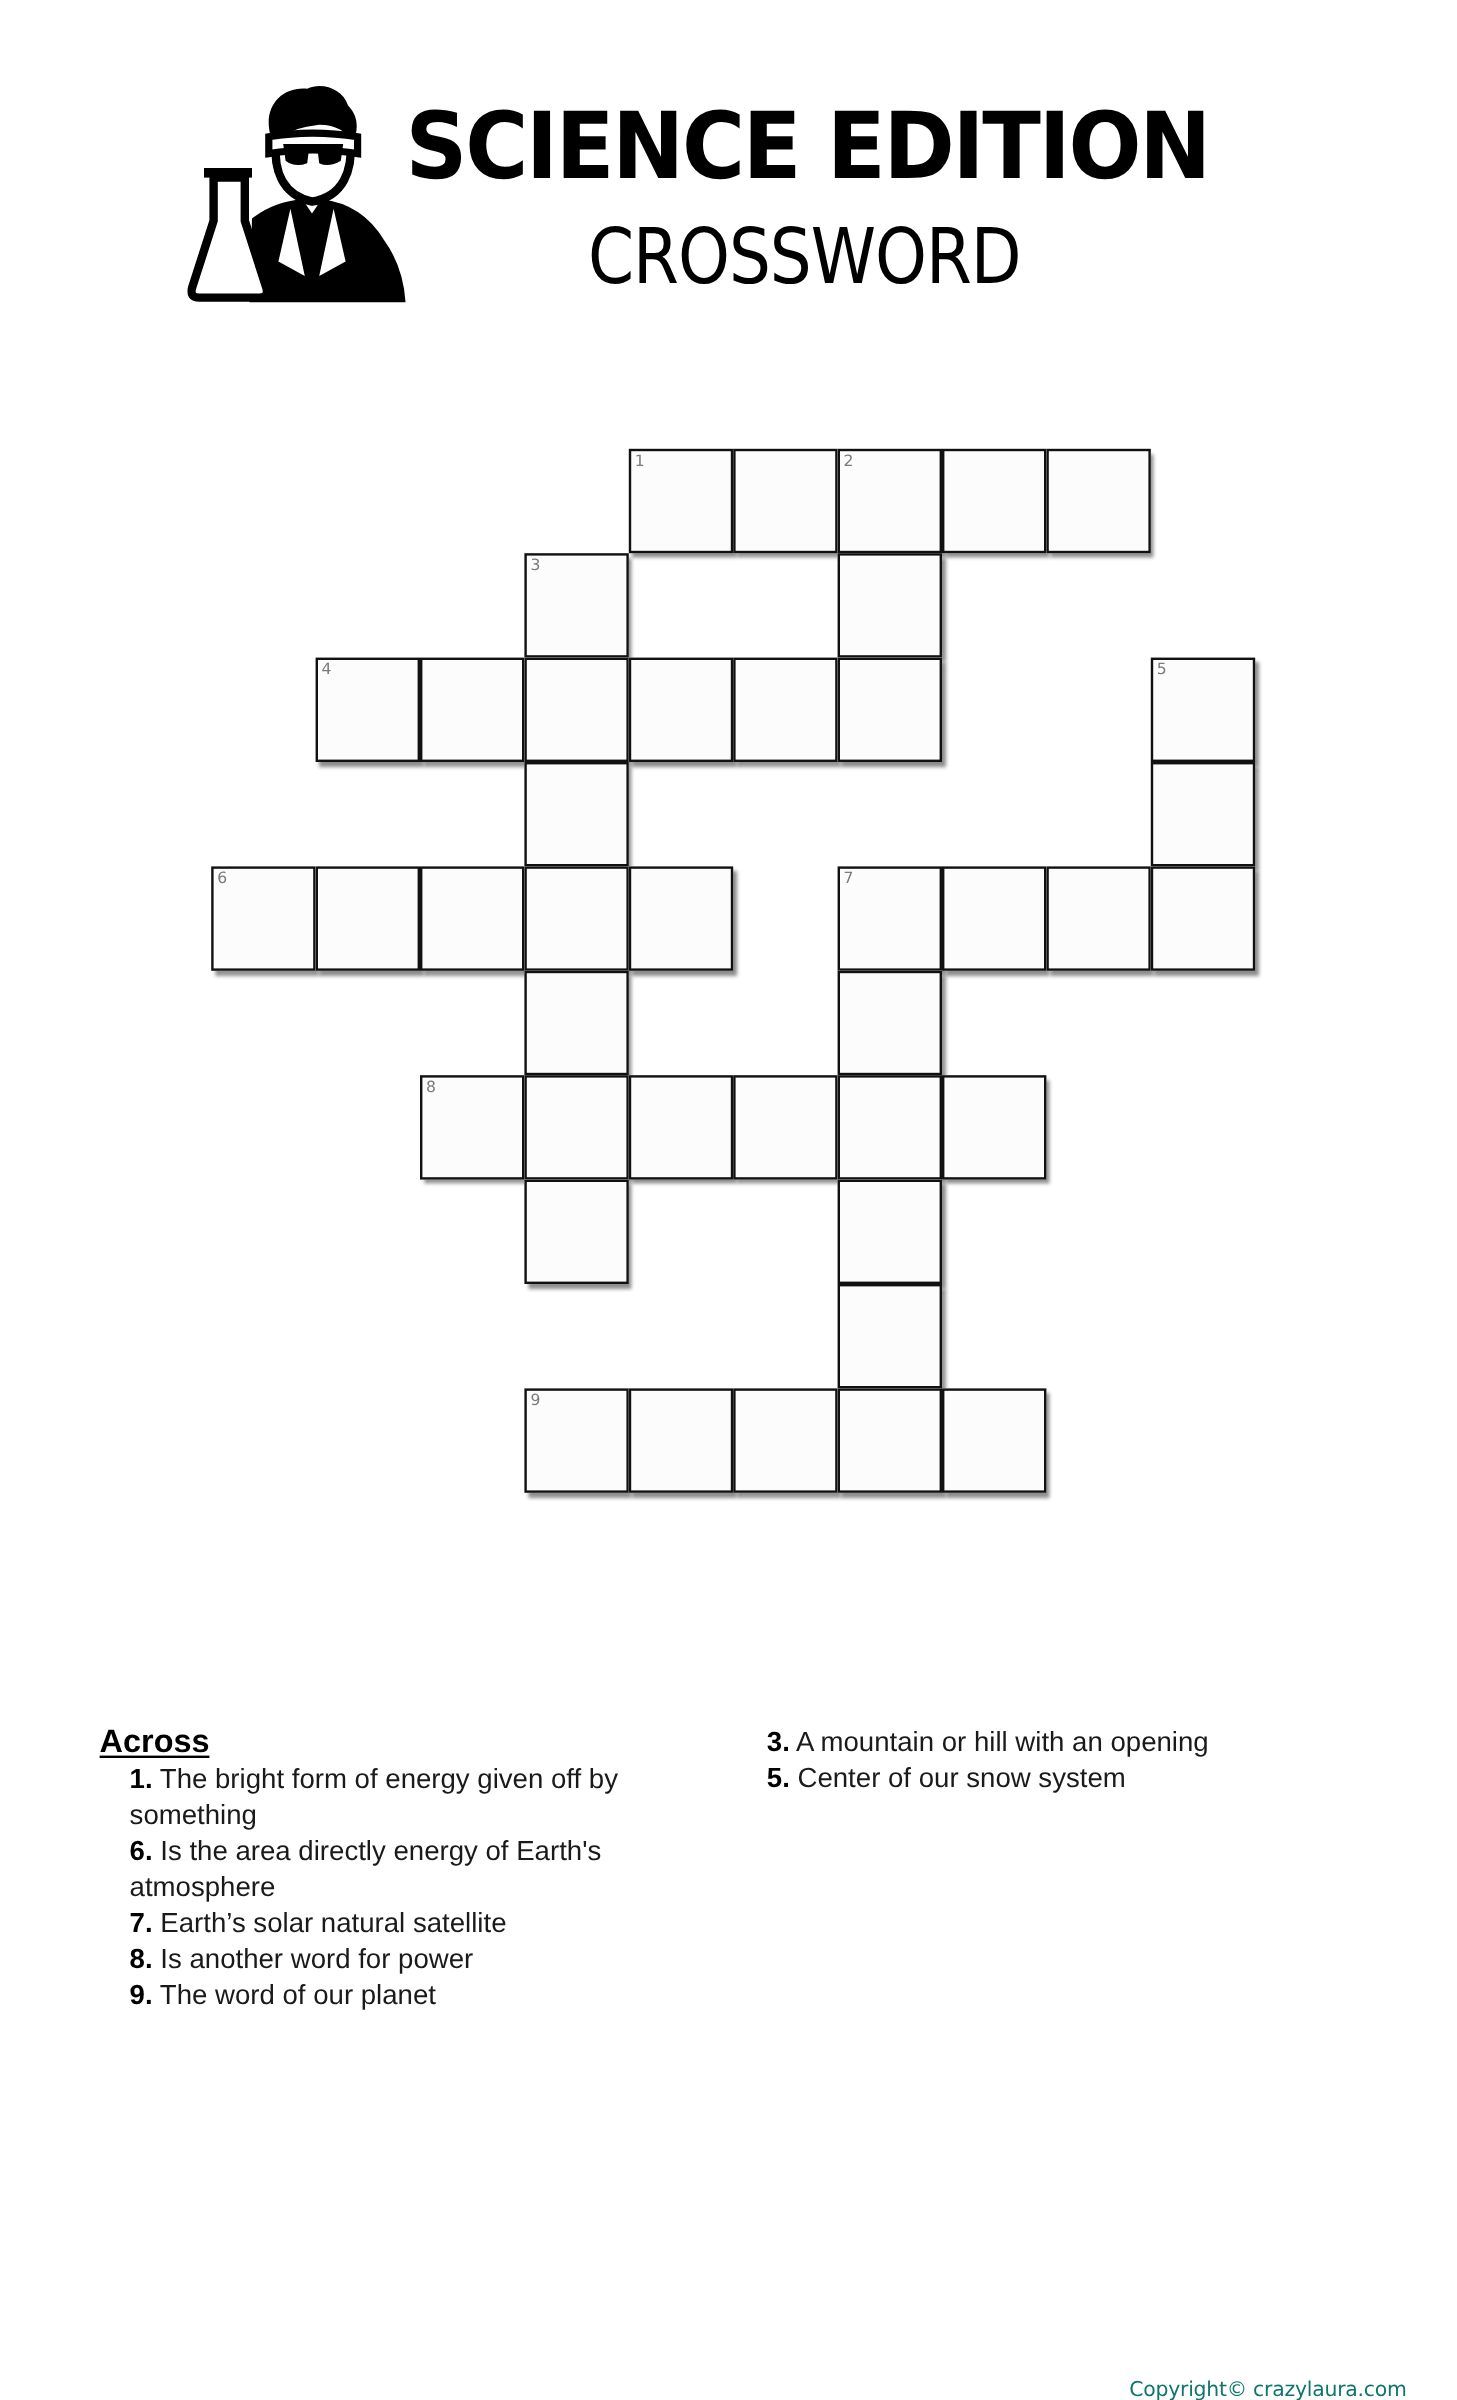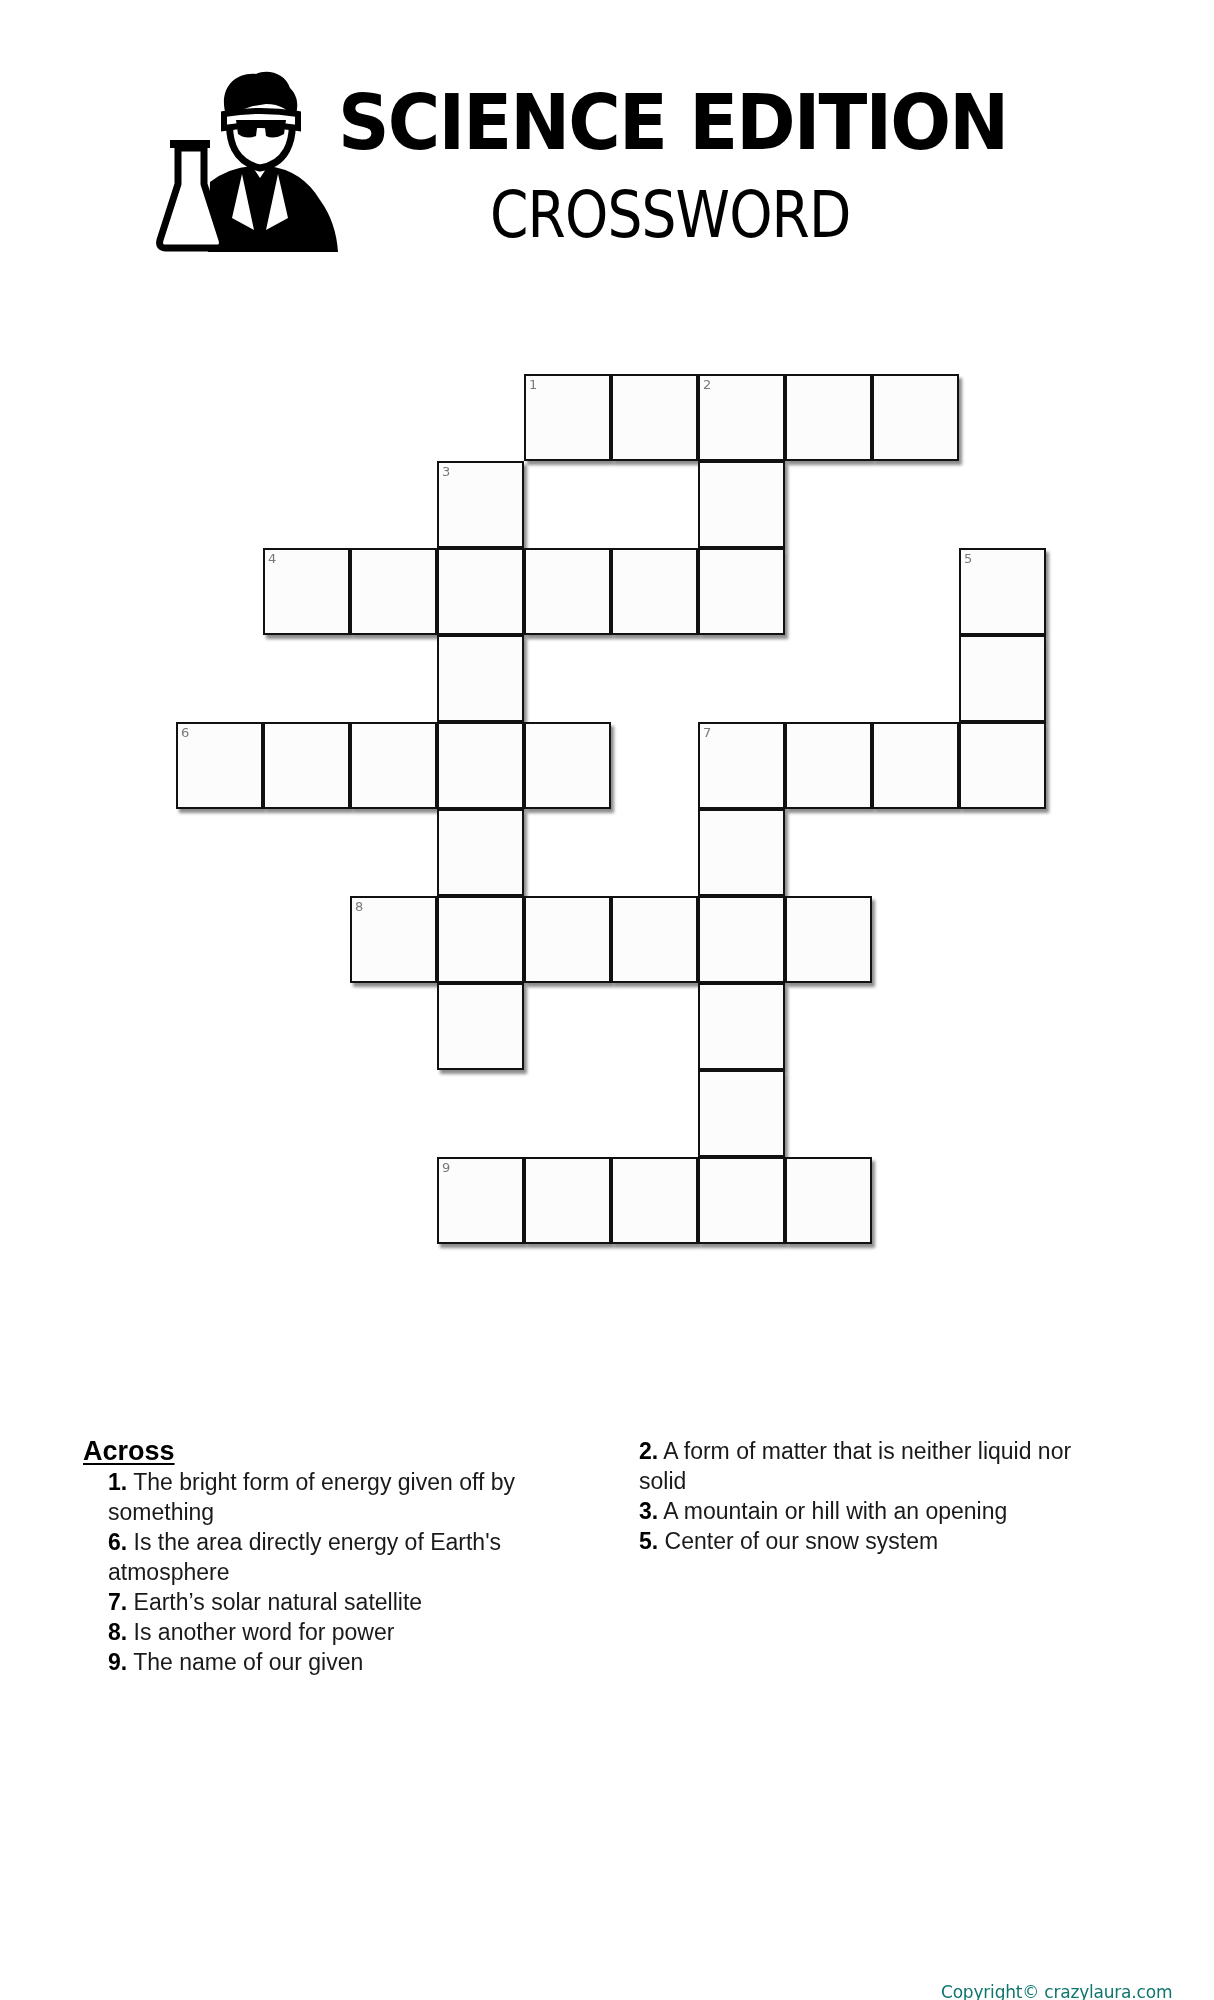--- a/index.html
+++ b/index.html
@@ -137,24 +137,23 @@
     <div class="cell" style="left: 785px; top: 1157px;"></div>
   </div>
 
 <div class="clues across">
   <div class="clue-head">Across</div>
   <ul class="clue-list" id="across-list">
       <li class="clue-item"><span class="clue-num">1.</span><span class="clue-text"> The bright form of energy given off by something</span></li>
       <li class="clue-item"><span class="clue-num">6.</span><span class="clue-text"> Is the area directly energy of Earth's atmosphere</span></li>
       <li class="clue-item"><span class="clue-num">7.</span><span class="clue-text"> Earth’s solar natural satellite</span></li>
       <li class="clue-item"><span class="clue-num">8.</span><span class="clue-text"> Is another word for power</span></li>
-      <li class="clue-item"><span class="clue-num">9.</span><span class="clue-text"> The name of our given</span></li>
+      <li class="clue-item"><span class="clue-num">9.</span><span class="clue-text"> The word of our planet</span></li>
     </ul>
 </div>
 <div class="clues down">
   <ul class="clue-list" id="down-list">
-      <li class="clue-item"><span class="clue-num">2.</span><span class="clue-text"> A form of matter that is neither liquid nor solid</span></li>
       <li class="clue-item"><span class="clue-num">3.</span><span class="clue-text"> A mountain or hill with an opening</span></li>
       <li class="clue-item"><span class="clue-num">5.</span><span class="clue-text"> Center of our snow system</span></li>
     </ul>
 </div>
 
 <div class="copyright">Copyright© crazylaura.com</div>
 
 </body></html>

